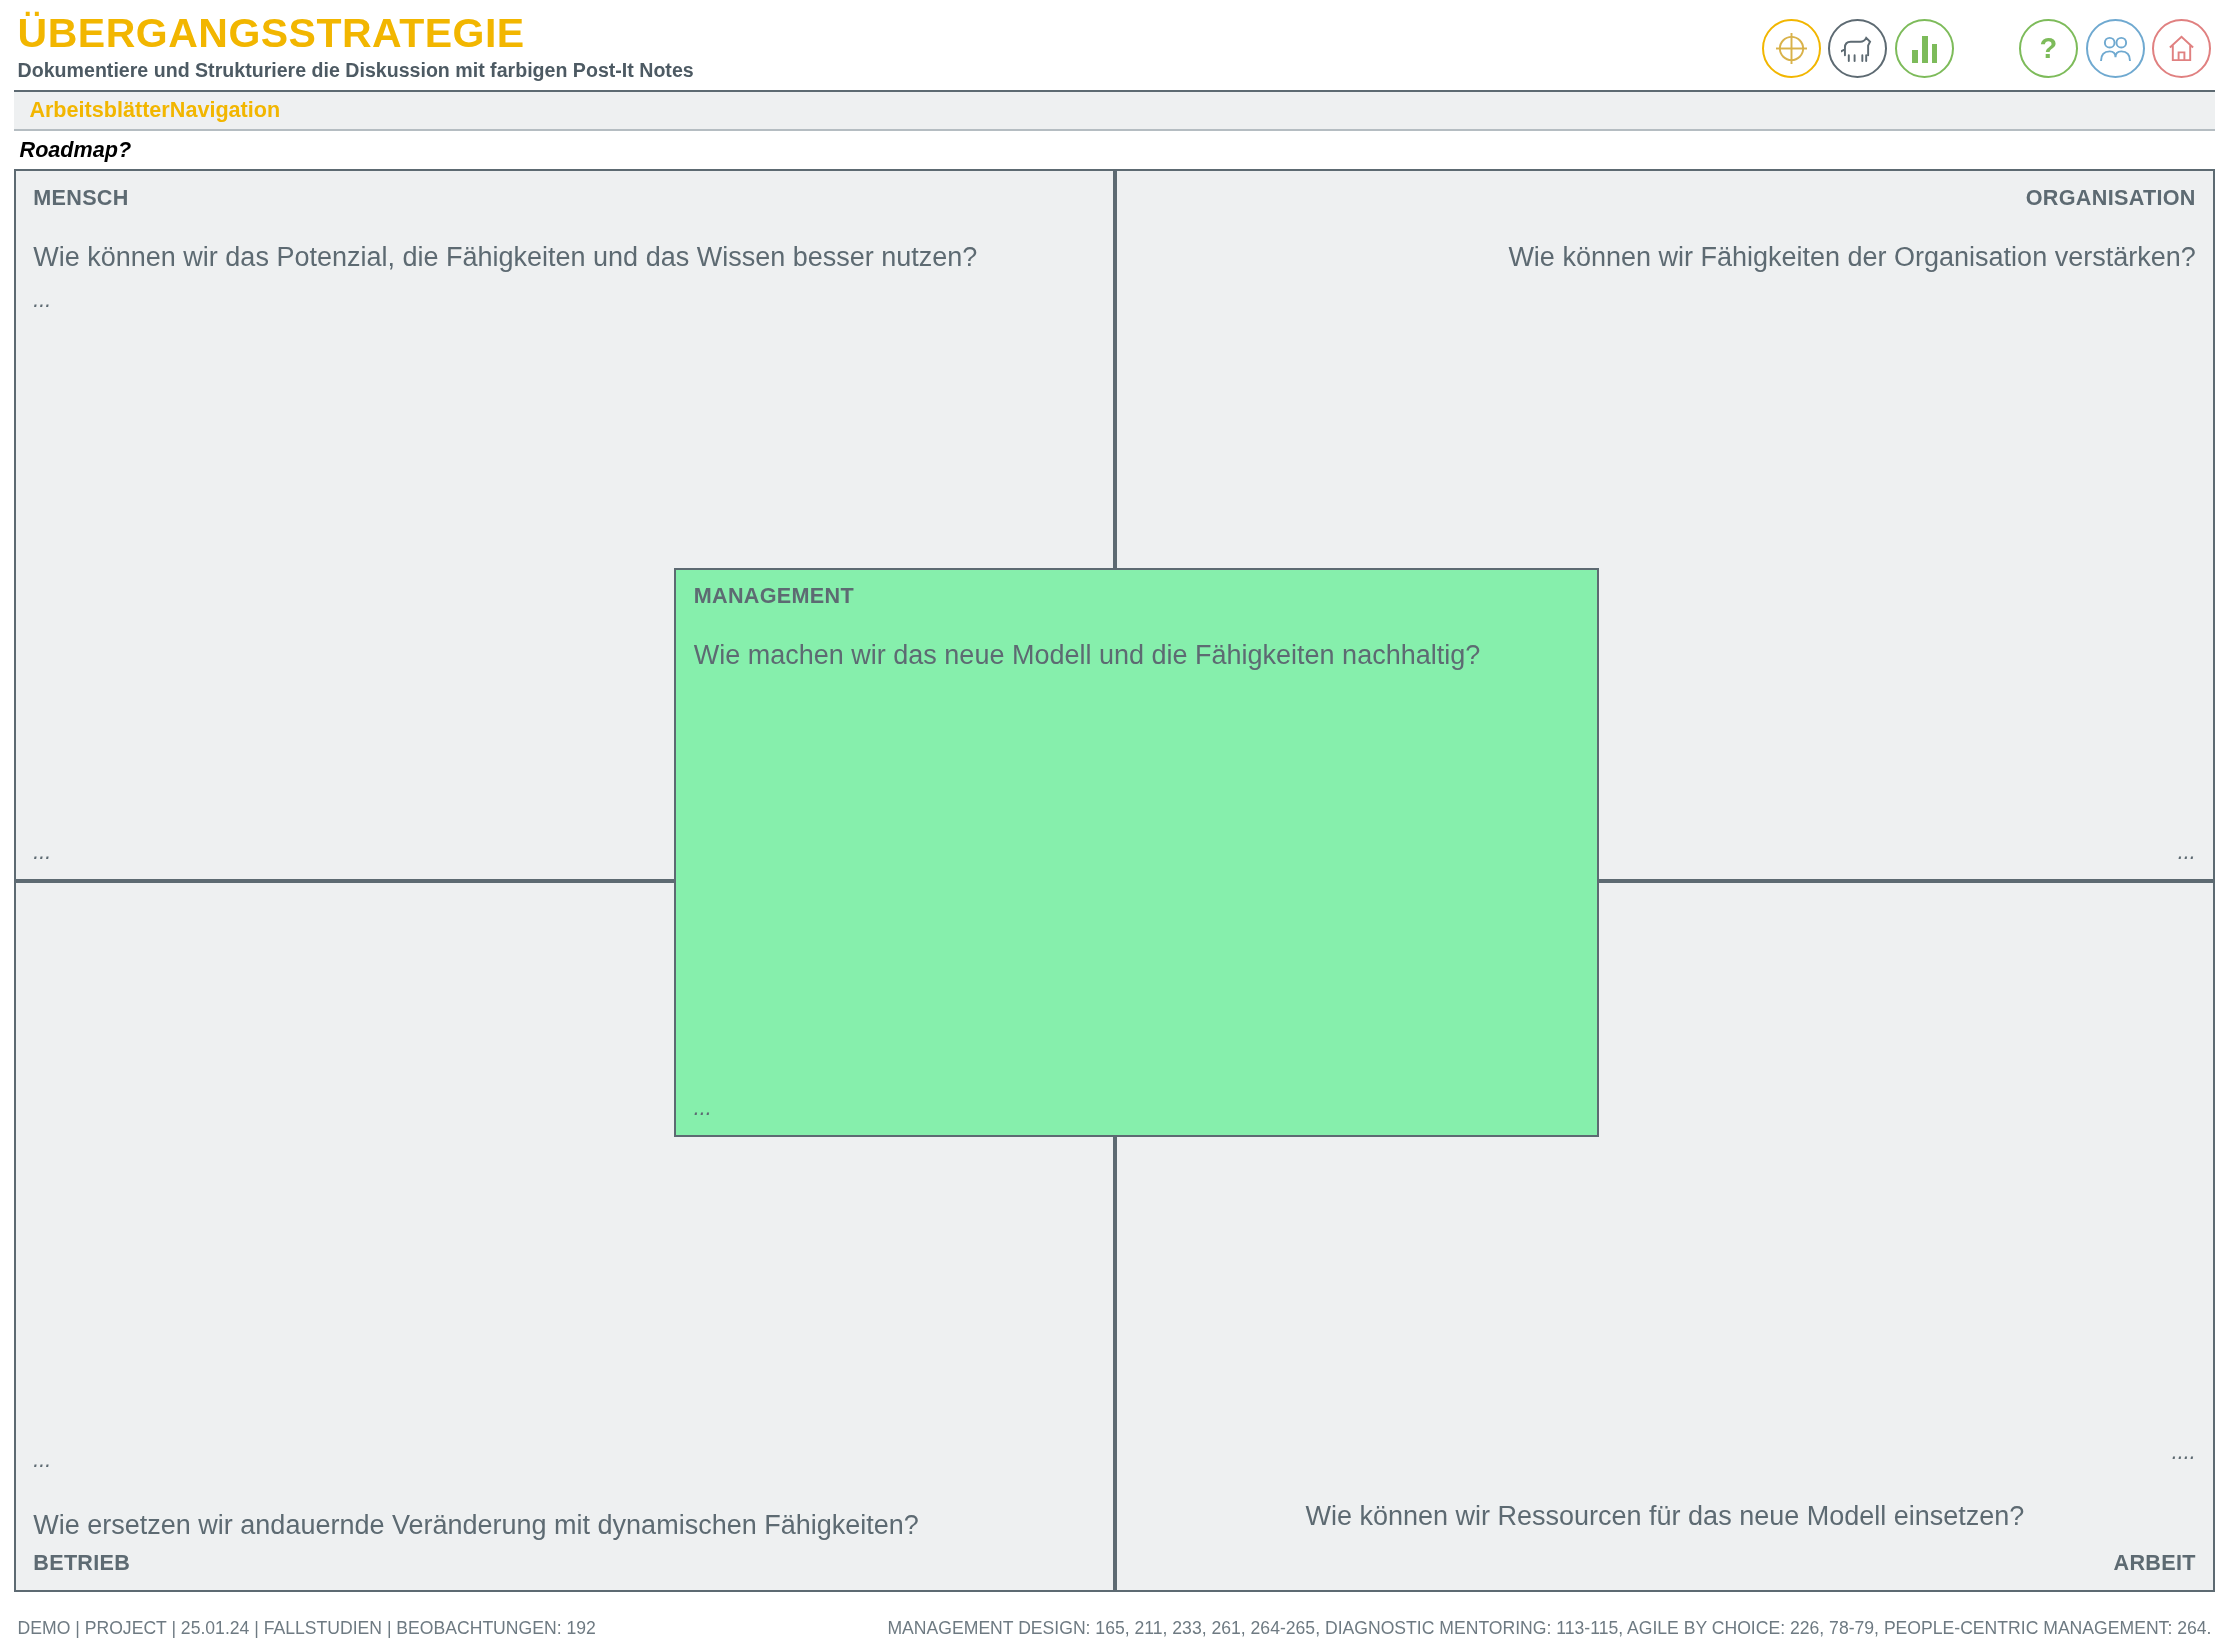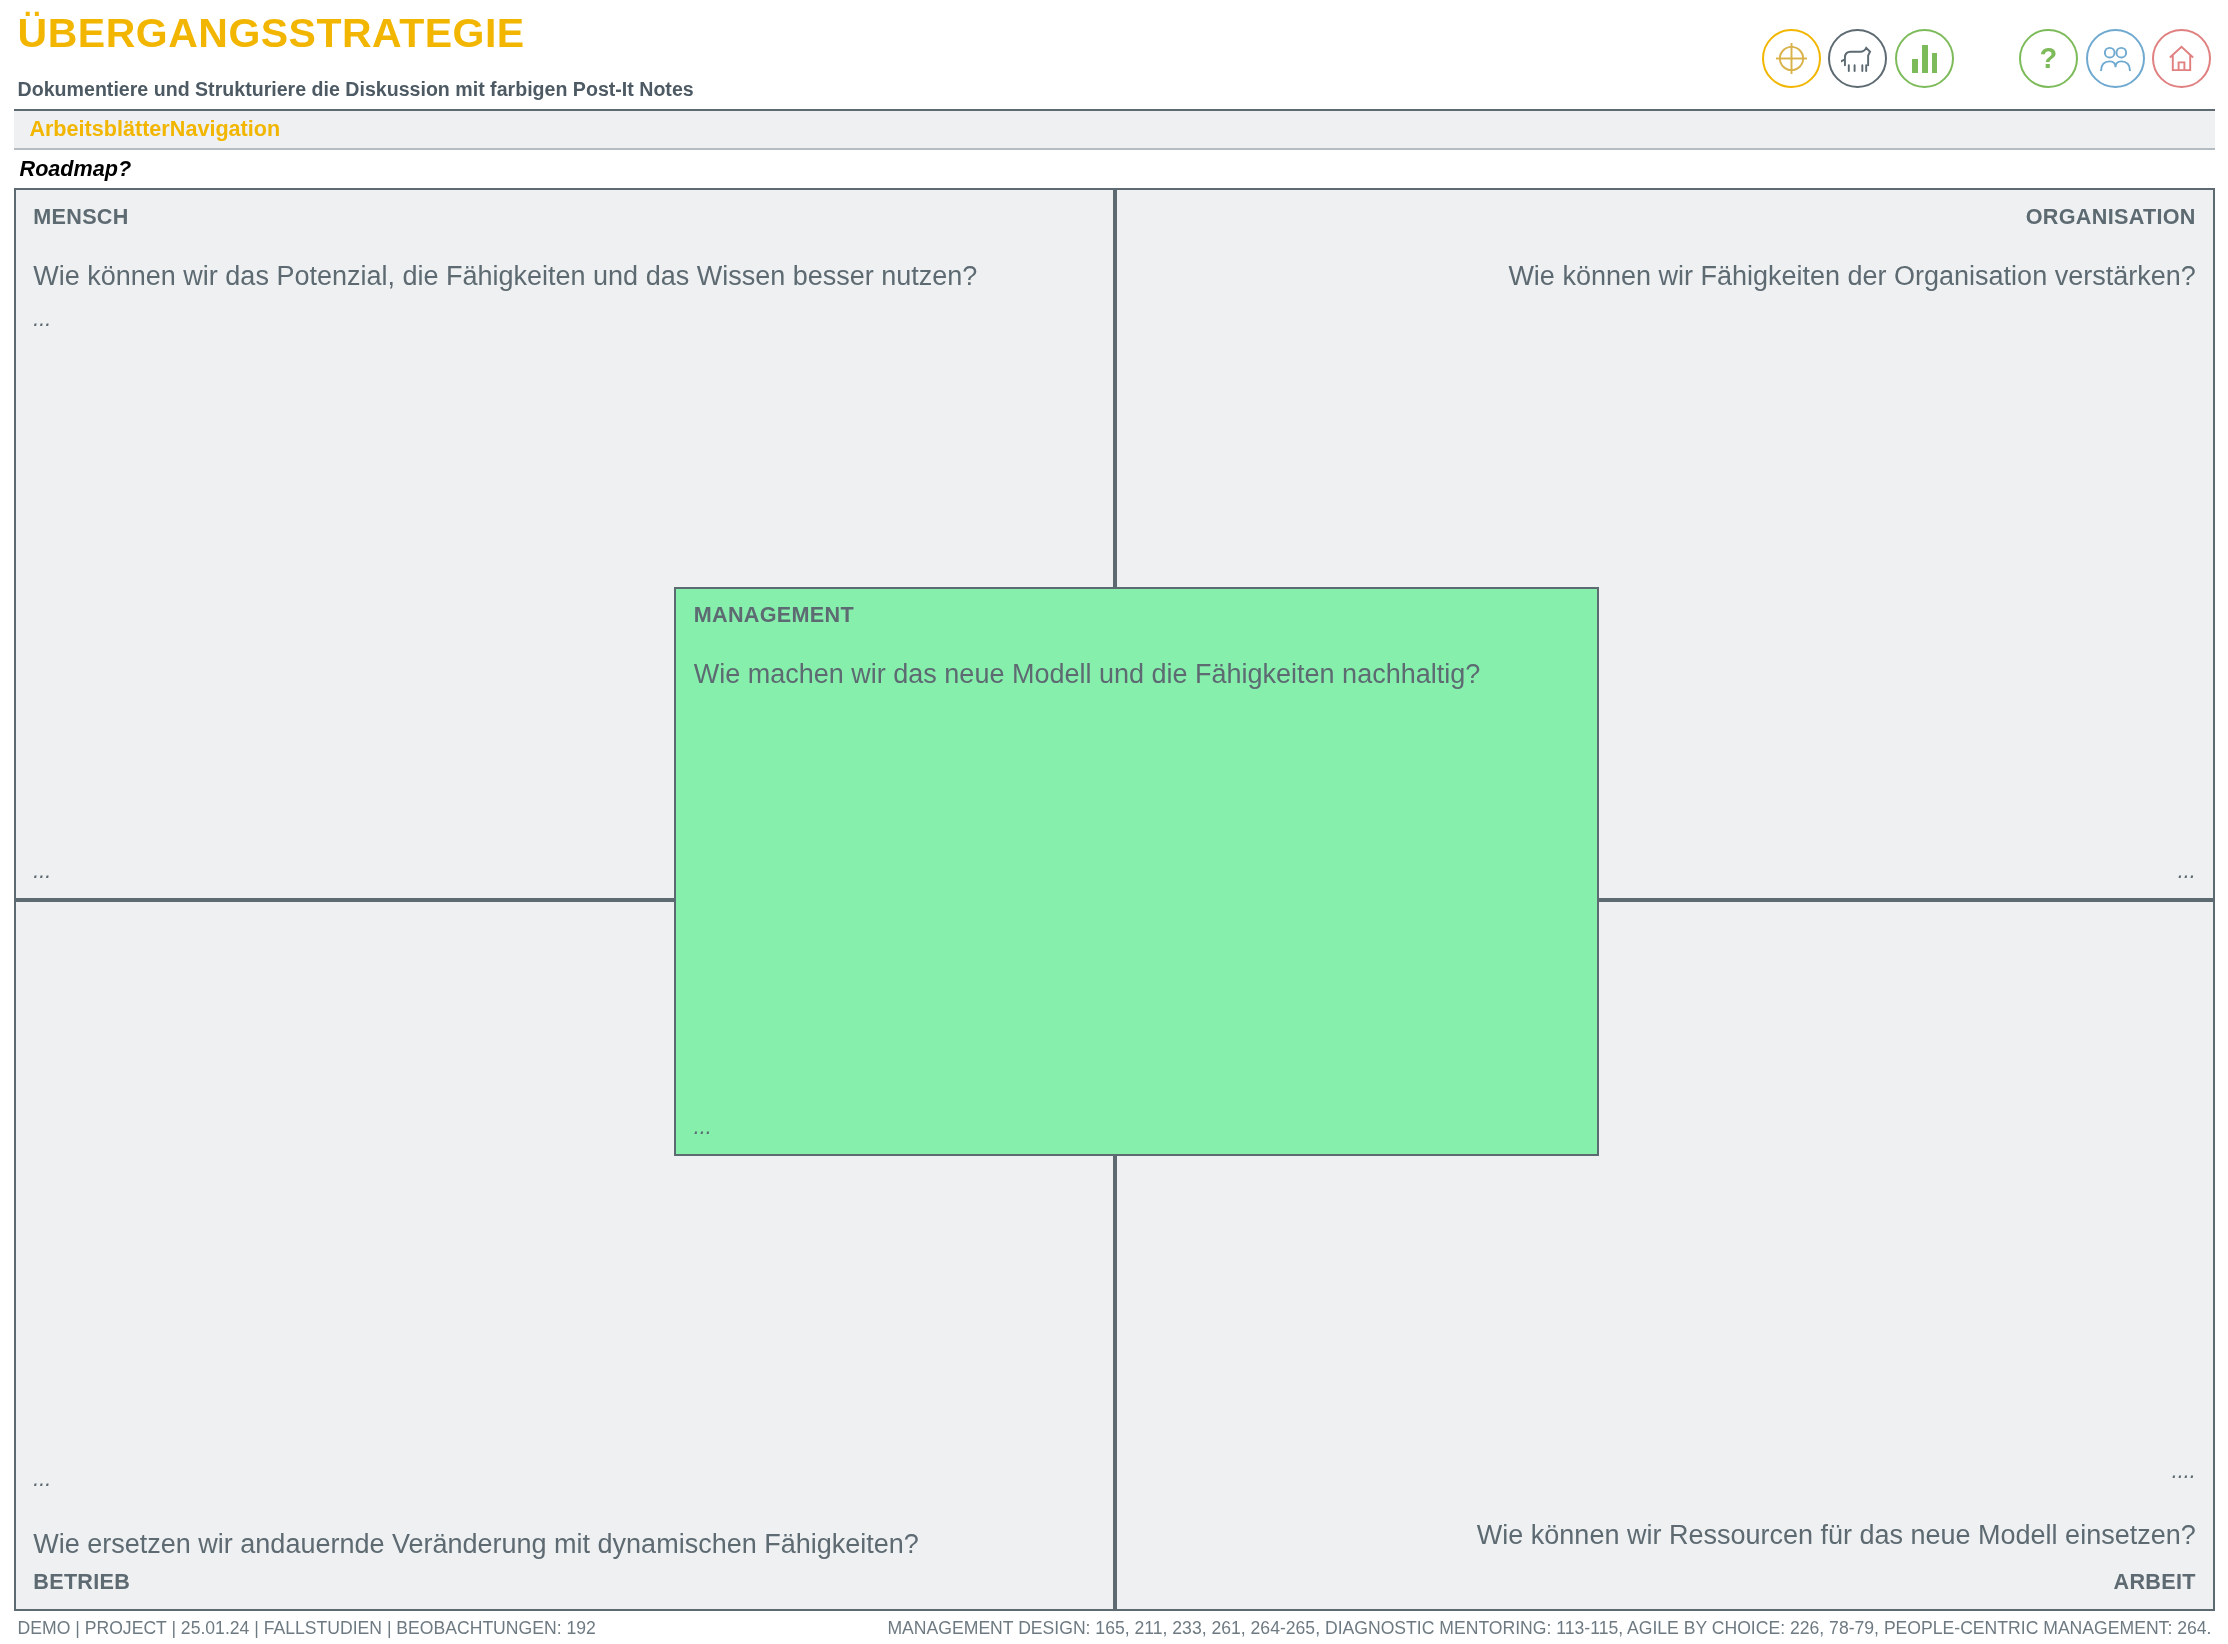--- a/index.html
+++ b/index.html
@@ -22,21 +22,21 @@
   .title {
     font-size: 41px;
     font-weight: 700;
     color: #f2b600;
     letter-spacing: 0.5px;
   }
   .subtitle {
     font-size: 19.6px;
     font-weight: 600;
     color: #4d5a63;
-    margin-top: 21px;
+    margin-top: 2px;
   }
   .header-icons {
     display: flex;
     gap: 7.8px;
     align-items: center;
     padding-top: 5.9px;
   }
   .icon-gap { width: 49px; }
   .icon-btn {
     width: 59px; height: 59px;
@@ -139,21 +139,21 @@
     font-size: 21.6px; font-style: italic; color: #5d6a72;
   }
   
   .quad-bl, .quad-br {
     display: flex; flex-direction: column; justify-content: flex-end;
   }
   .quad-bl .q-title { order: 3; margin-top: 9.8px; }
   .quad-bl .q-prompt { order: 2; }
   .quad-bl .dots { order: 1; margin-bottom: 5.9px; }
   .quad-br .q-title { order: 3; text-align: right; margin-top: 18px; }
-  .quad-br .q-prompt { order: 2; text-align: right; }
+  .quad-br .q-prompt { order: 2; text-align: center; }
   .quad-br .dots { order: 1; text-align: right; margin-bottom: 5.9px; }
   
   .footer {
     position: absolute;
     bottom: 5.9px;
     left: 17.6px; right: 17.6px;
     display: flex;
     justify-content: space-between;
     font-size: 17.6px;
     color: #6e7a82;

